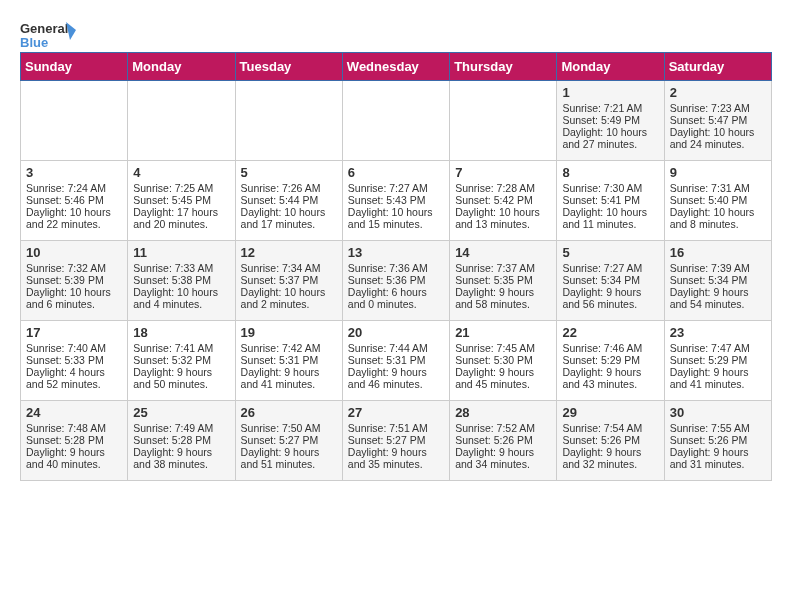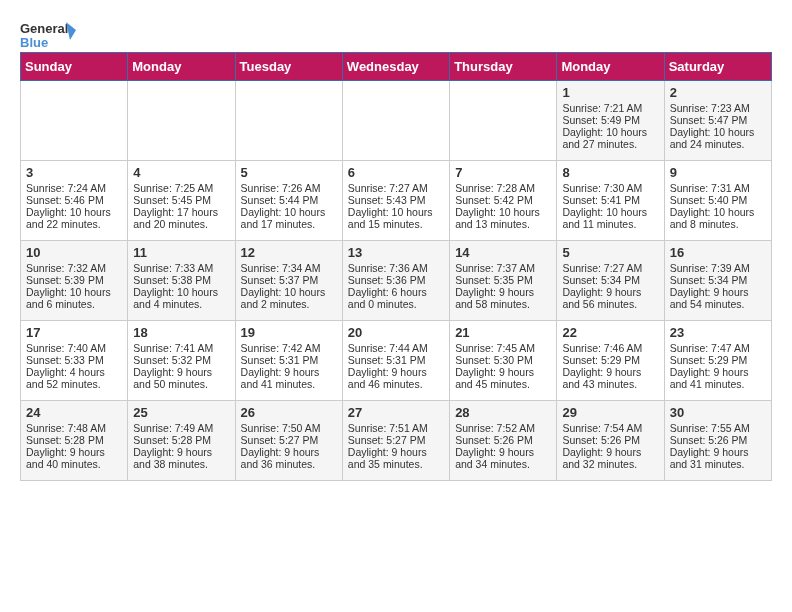--- a/index.html
+++ b/index.html
@@ -263,21 +263,21 @@
         <td>
           <span class="day-num">25</span>
           <div>Sunrise: 7:49 AM</div>
           <div>Sunset: 5:28 PM</div>
           <div>Daylight: 9 hours and 38 minutes.</div>
         </td>
         <td>
           <span class="day-num">26</span>
           <div>Sunrise: 7:50 AM</div>
           <div>Sunset: 5:27 PM</div>
-          <div>Daylight: 9 hours and 36 minutes.</div>
+          <div>Daylight: 9 hours and 51 minutes.</div>
         </td>
         <td>
           <span class="day-num">27</span>
           <div>Sunrise: 7:51 AM</div>
           <div>Sunset: 5:27 PM</div>
           <div>Daylight: 9 hours and 35 minutes.</div>
         </td>
         <td>
           <span class="day-num">28</span>
           <div>Sunrise: 7:52 AM</div>

